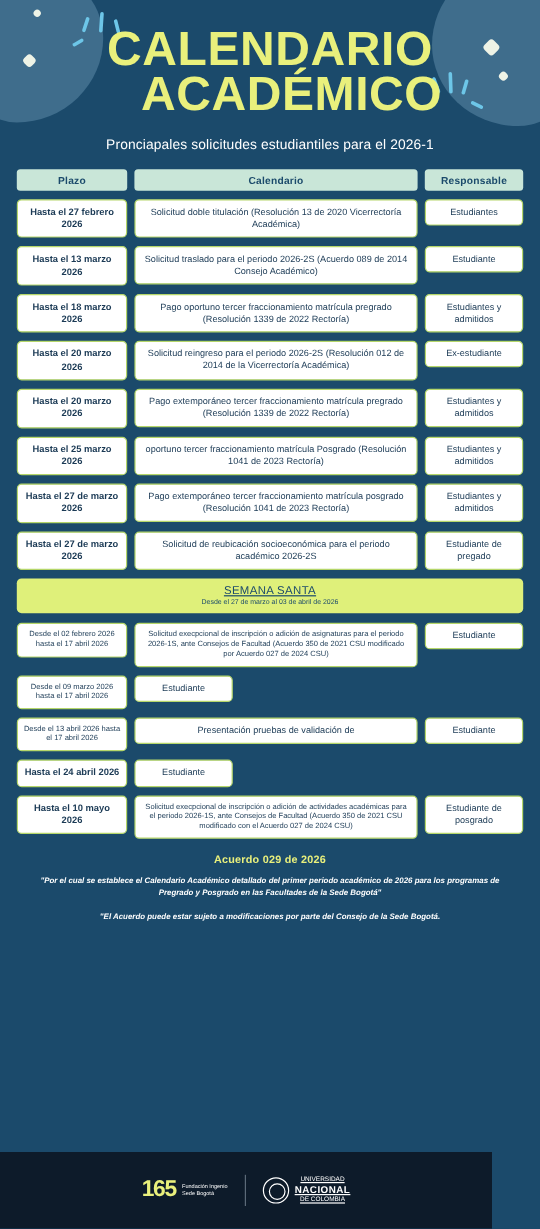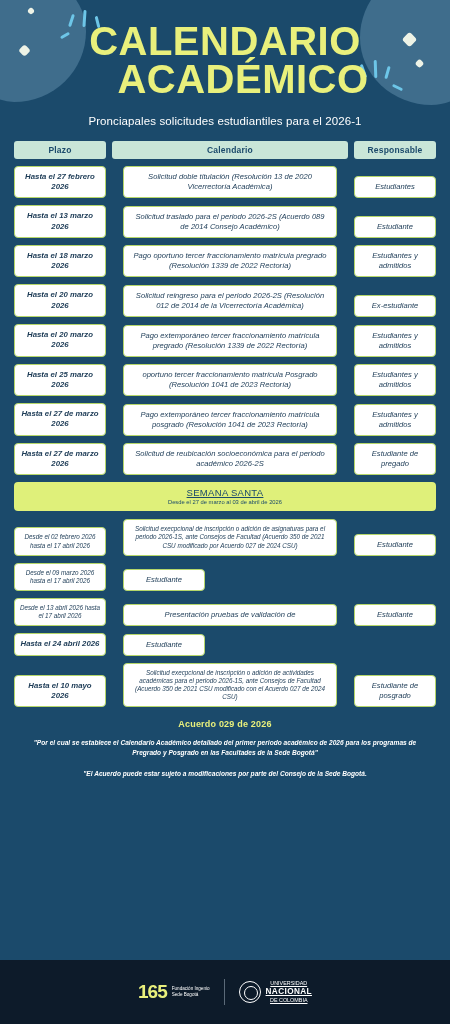--- a/index.html
+++ b/index.html
@@ -44,21 +44,21 @@
   .head-row { display:flex; gap:6px; margin-bottom:7px; }
   .hcell {
     background:#c9e6d8; color:#1b4a6b; font-size:8.5px; font-weight:bold;
     text-align:center; padding:4px 2px; border-radius:3px;
     letter-spacing:0.2px;
   }
   .c1 { width:92px; flex:0 0 92px; }
   .c2 { flex:1 1 auto; }
   .c3 { width:82px; flex:0 0 82px; }
 
-  .row { display:flex; gap:17px; margin-bottom:7px; align-items:flex-end;font-style:italic; }
+  .row { display:flex; gap:6px; margin-bottom:7px; align-items:flex-start; }
   .cell {
     background:#ffffff; color:#1b3a55;
     border:1.2px solid #b5d66a;
     border-radius:4px;
     display:flex; align-items:center; justify-content:center; text-align:center;
     padding:5px 4px;
     font-size:7.6px; line-height:1.32;
   }
   .cell.plazo { font-weight:bold; font-size:7.8px; }
   .cell.small { font-size:6.3px; line-height:1.3; }
@@ -78,21 +78,21 @@
     text-align:center; color:#e9f07c; font-size:9px; font-weight:bold;
     margin:12px 0 0 0; letter-spacing:0.2px;
   }
   .note {
     text-align:center; color:#ffffff; font-size:6.6px; line-height:1.45;
     margin:9px 26px 0 26px; font-style:italic; font-weight:bold;
   }
   .note2 { margin-top:11px; }
 
   .footer-bar {
-    position:absolute; left:0; bottom:0; width:450px; height:64px;
+    position:absolute; left:0; bottom:0; width:410px; height:64px;
     background:#0d1b2a; display:flex; align-items:center; justify-content:center;
     gap:14px;
   }
   .logo165 { display:flex; align-items:center; gap:5px; }
   .l165 { color:#e9f07c; font-size:19px; font-weight:bold; letter-spacing:-1px; }
   .l165sub { color:#ffffff; font-size:4.6px; line-height:1.25; text-align:left; }
   .divider-v { width:1px; height:26px; background:#5b6a78; }
   .unal { display:flex; align-items:center; gap:5px; }
   .unal-seal {
     width:22px; height:22px; border-radius:50%;

